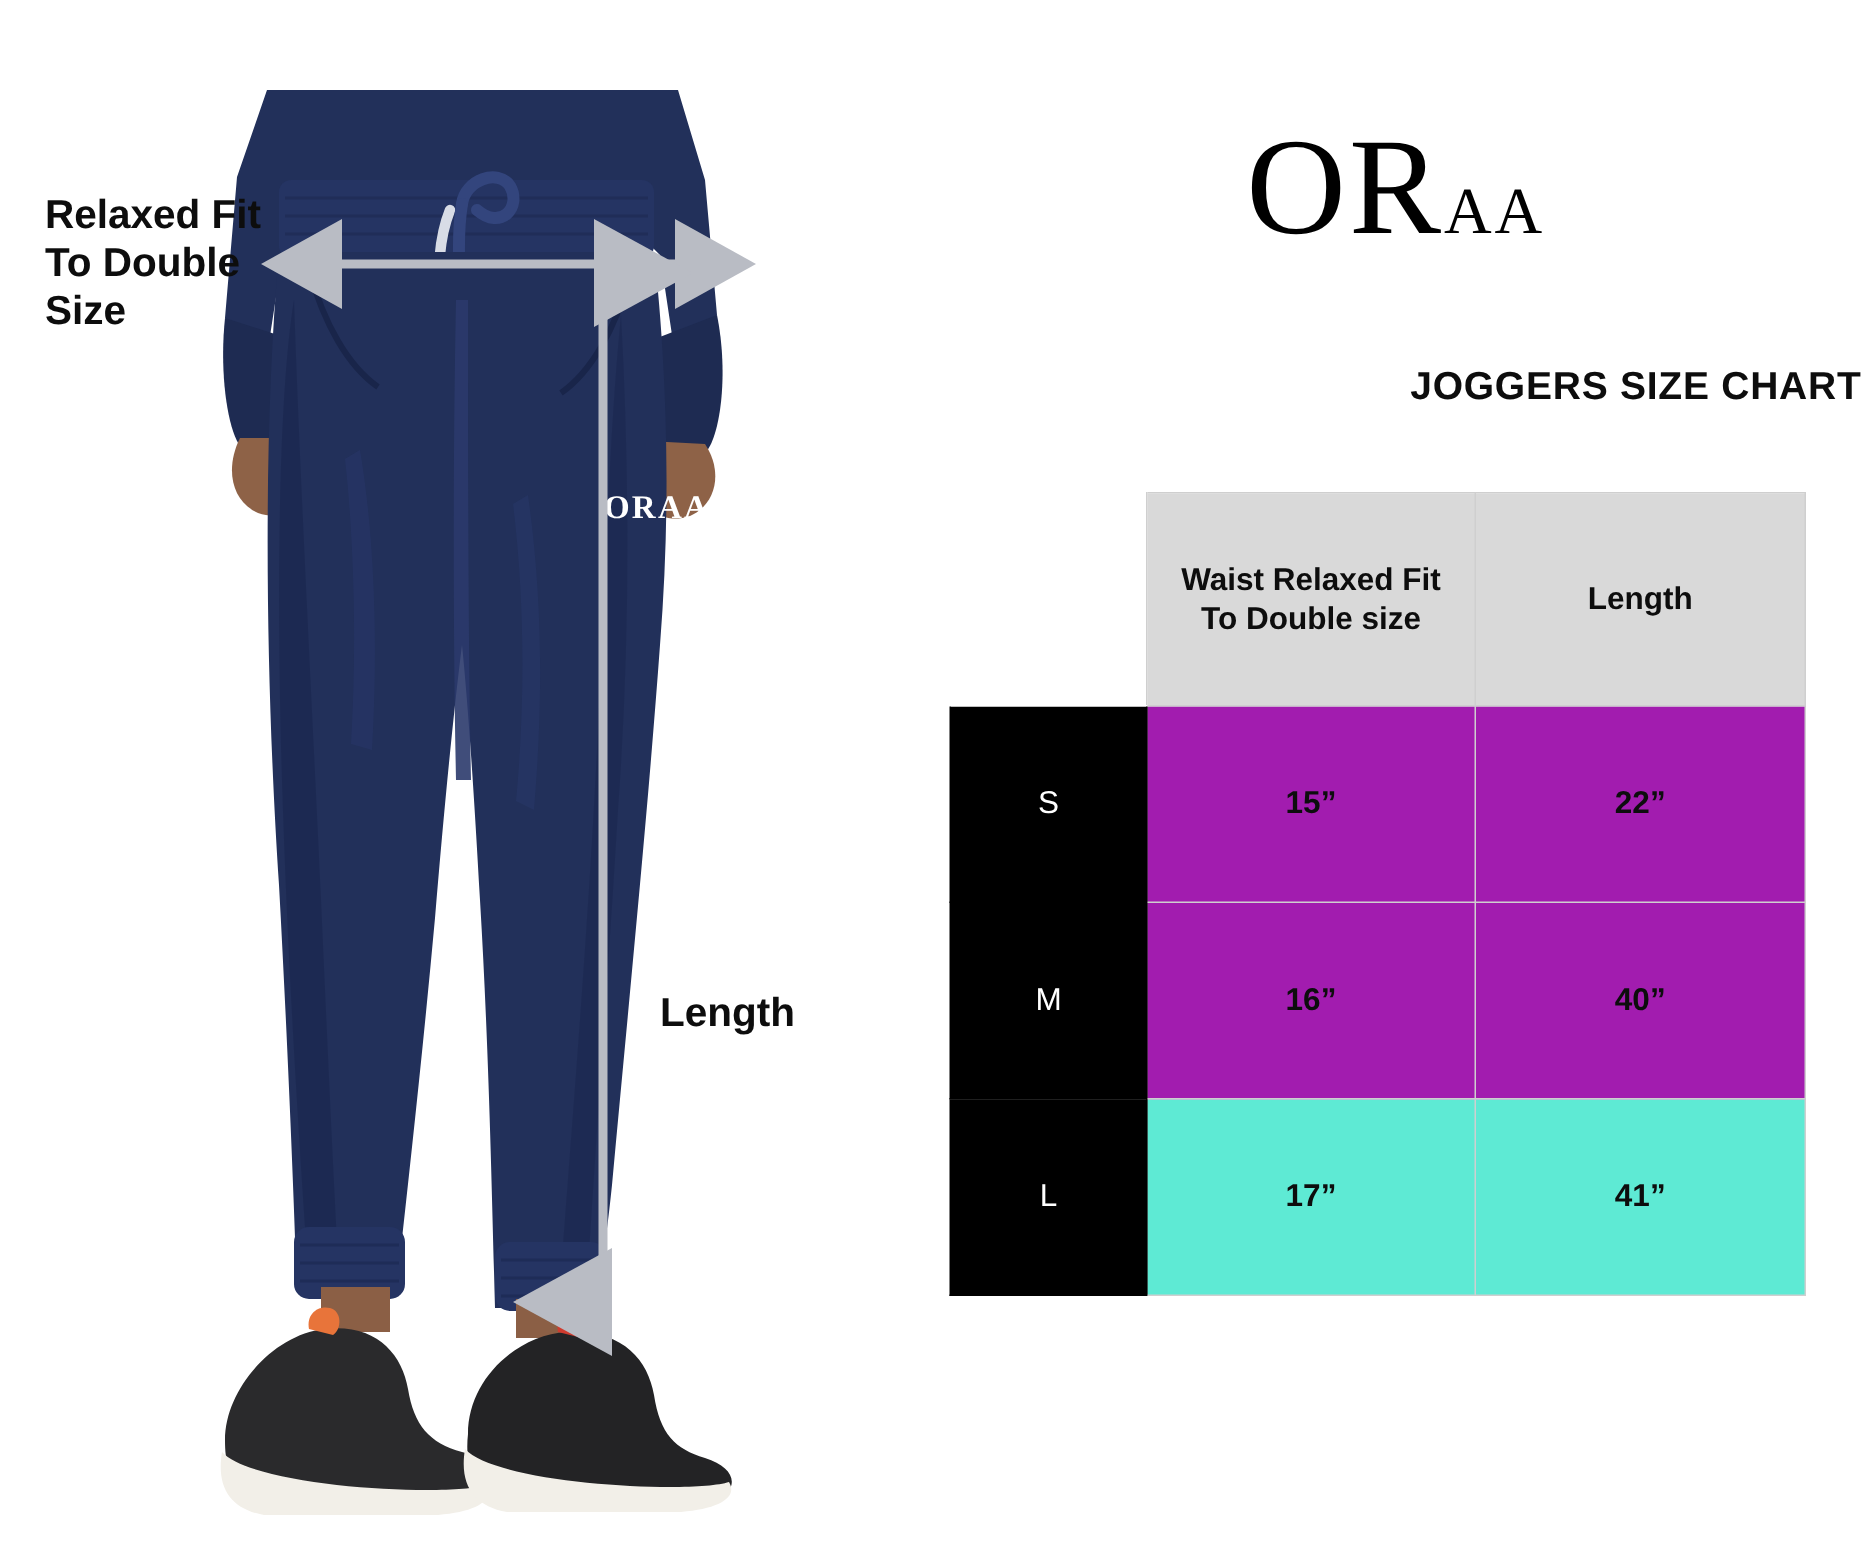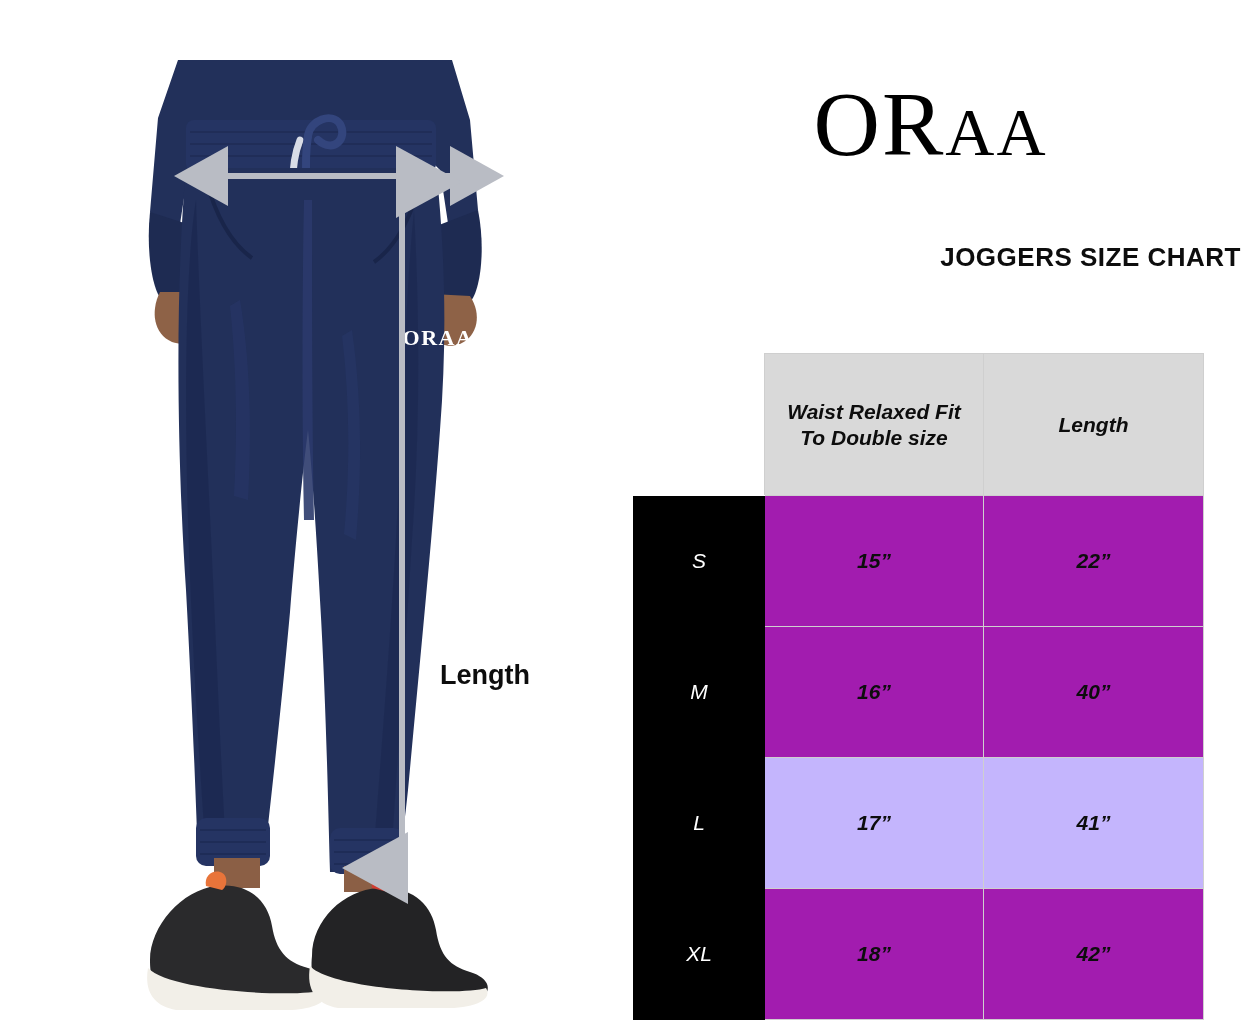--- a/index.html
+++ b/index.html
@@ -83,42 +83,41 @@
     top: 78px;
     text-align: center;
     font-family: "Liberation Serif", serif;
     font-size: 84px;
     letter-spacing: 2px;
     font-weight: normal;
     color: #000000;
     line-height: 1;
   }
   .brand-logo .big { font-size: 92px; }
-  .brand-logo .small { font-size: 68px; }
+  .brand-logo .small { font-size: 44px; }
 
   .chart-title {
     position: absolute;
     left: 0;
     right: 0;
     top: 242px;
     text-align: right;
     font-size: 26px;
     font-weight: bold;
     letter-spacing: 0.5px;
     color: #0d0d0d;
   }
 
   table.size-table {
     position: absolute;
     left: 13px;
-    top: 353px;
+    top: 328px;
     width: 570px;
     border-collapse: collapse;
     table-layout: fixed;
-    font-style: italic;
   }
   table.size-table th,
   table.size-table td {
     border: 1px solid #cfcfcf;
     text-align: center;
     vertical-align: middle;
   }
   table.size-table thead th {
     background: #d9d9d9;
     font-size: 21px;
@@ -146,21 +145,21 @@
     height: 128px;
     border-color: #000000;
   }
   table.size-table td.val {
     font-size: 21px;
     font-weight: bold;
     color: #0d0d0d;
     background: #a21caf;
   }
   table.size-table tr.alt td.val {
-    background: #c4b5fd;
+    background: #5eead4;
   }
 </style>
 </head>
 <body>
 
 <div class="product-panel">
 
   <div class="photo">
     <svg width="620" height="1028" viewBox="0 0 620 1028" xmlns="http://www.w3.org/2000/svg">
       <rect x="0" y="0" width="620" height="1028" fill="#ffffff"></rect>
@@ -233,20 +232,21 @@
       <marker id="ah-down" markerWidth="12" markerHeight="12" refX="6" refY="2" orient="auto">
         <path d="M6,12 L0,1 L12,1 Z" fill="#b9bcc4"></path>
       </marker>
     </defs>
 
     <line x1="222" y1="176" x2="462" y2="176" stroke="#b9bcc4" stroke-width="6" marker-start="url(#ah-left)" marker-end="url(#ah-right)"></line>
 
     <line x1="402" y1="182" x2="402" y2="868" stroke="#b9bcc4" stroke-width="6" marker-start="url(#ah-up)" marker-end="url(#ah-down)"></line>
   </svg>
 
+  <div class="relaxed-label">Relaxed Fit To Double Size</div>
   <div class="length-label">Length</div>
 </div>
 
 <div class="chart-panel">
 
   <div class="brand-logo">
     <span class="big">OR</span><span class="small">AA</span>
   </div>
 
   <div class="chart-title">JOGGERS SIZE CHART</div>
@@ -273,20 +273,15 @@
       <tr>
         <td class="size-cell">M</td>
         <td class="val">16”</td>
         <td class="val">40”</td>
       </tr>
       <tr class="alt">
         <td class="size-cell">L</td>
         <td class="val">17”</td>
         <td class="val">41”</td>
       </tr>
-      <tr>
-        <td class="size-cell">XL</td>
-        <td class="val">18”</td>
-        <td class="val">42”</td>
-      </tr>
     </tbody>
   </table>
 </div>
 
 </body></html>

